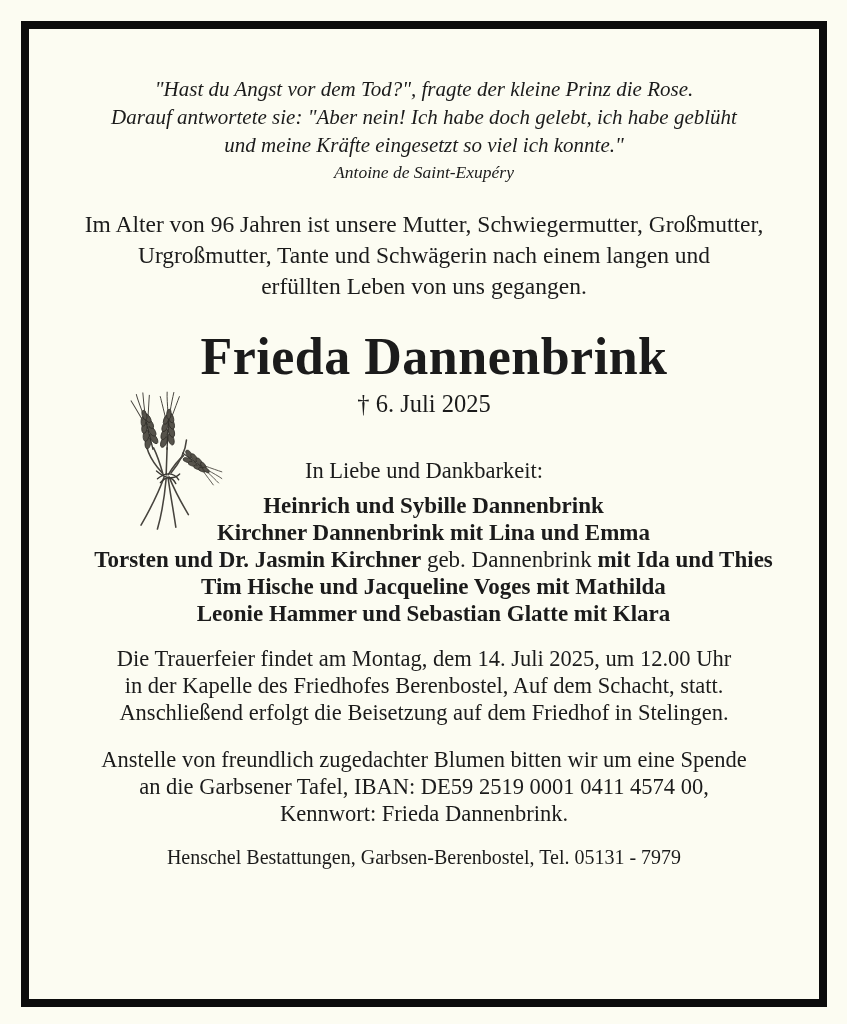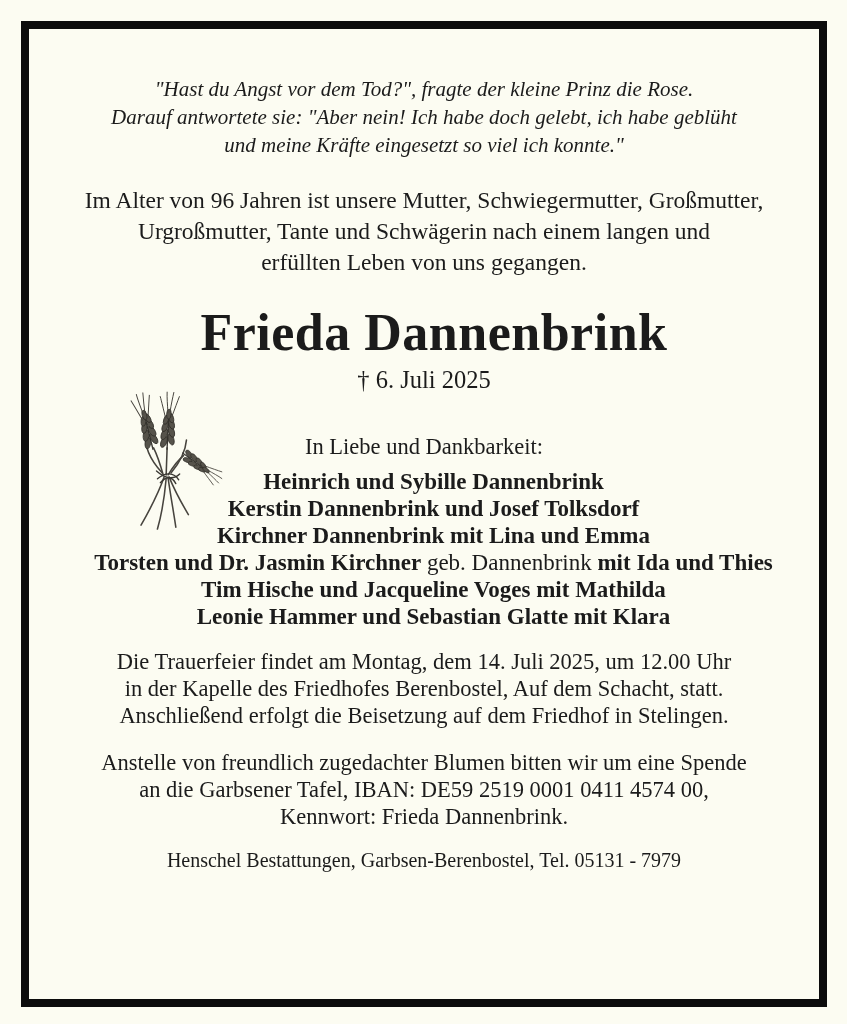--- a/index.html
+++ b/index.html
@@ -109,37 +109,37 @@
 <body>
 
 <div class="frame">
   <div class="content">
 
     <div class="quote">
       <div>"Hast du Angst vor dem Tod?", fragte der kleine Prinz die Rose.</div>
       <div>Darauf antwortete sie: "Aber nein! Ich habe doch gelebt, ich habe geblüht</div>
       <div>und meine Kräfte eingesetzt so viel ich konnte."</div>
     </div>
+    <div class="quote-attr">Antoine de Saint-Exupéry</div>
 
     <div class="intro">
       <div>Im Alter von 96 Jahren ist unsere Mutter, Schwiegermutter, Großmutter,</div>
       <div>Urgroßmutter, Tante und Schwägerin nach einem langen und</div>
       <div>erfüllten Leben von uns gegangen.</div>
     </div>
 
     <div class="name">Frieda Dannenbrink</div>
     <div class="dates">
       <span>† 6. Juli 2025</span>
     </div>
 
     <div class="liebe">In Liebe und Dankbarkeit:</div>
 
     <div class="mourners">
       <div><span>Heinrich und Sybille Dannenbrink</span><span class="regular"></span><span></span></div>
-      <div><span>Kerstin Dannenbrink und Josef Tolksdorf</span><span class="regular"></span><span></span></div>
       <div><span>Kirchner Dannenbrink mit Lina und Emma</span><span class="regular"></span><span></span></div>
       <div><span>Torsten und Dr. Jasmin Kirchner</span><span class="regular"> geb. Dannenbrink </span><span>mit Ida und Thies</span></div>
       <div><span>Tim Hische und Jacqueline Voges mit Mathilda</span><span class="regular"></span><span></span></div>
       <div><span>Leonie Hammer und Sebastian Glatte mit Klara</span><span class="regular"></span><span></span></div>
     </div>
 
 
     <div class="funeral">
       <div>Die Trauerfeier findet am Montag, dem 14. Juli 2025, um 12.00 Uhr</div>
       <div>in der Kapelle des Friedhofes Berenbostel, Auf dem Schacht, statt.</div>

